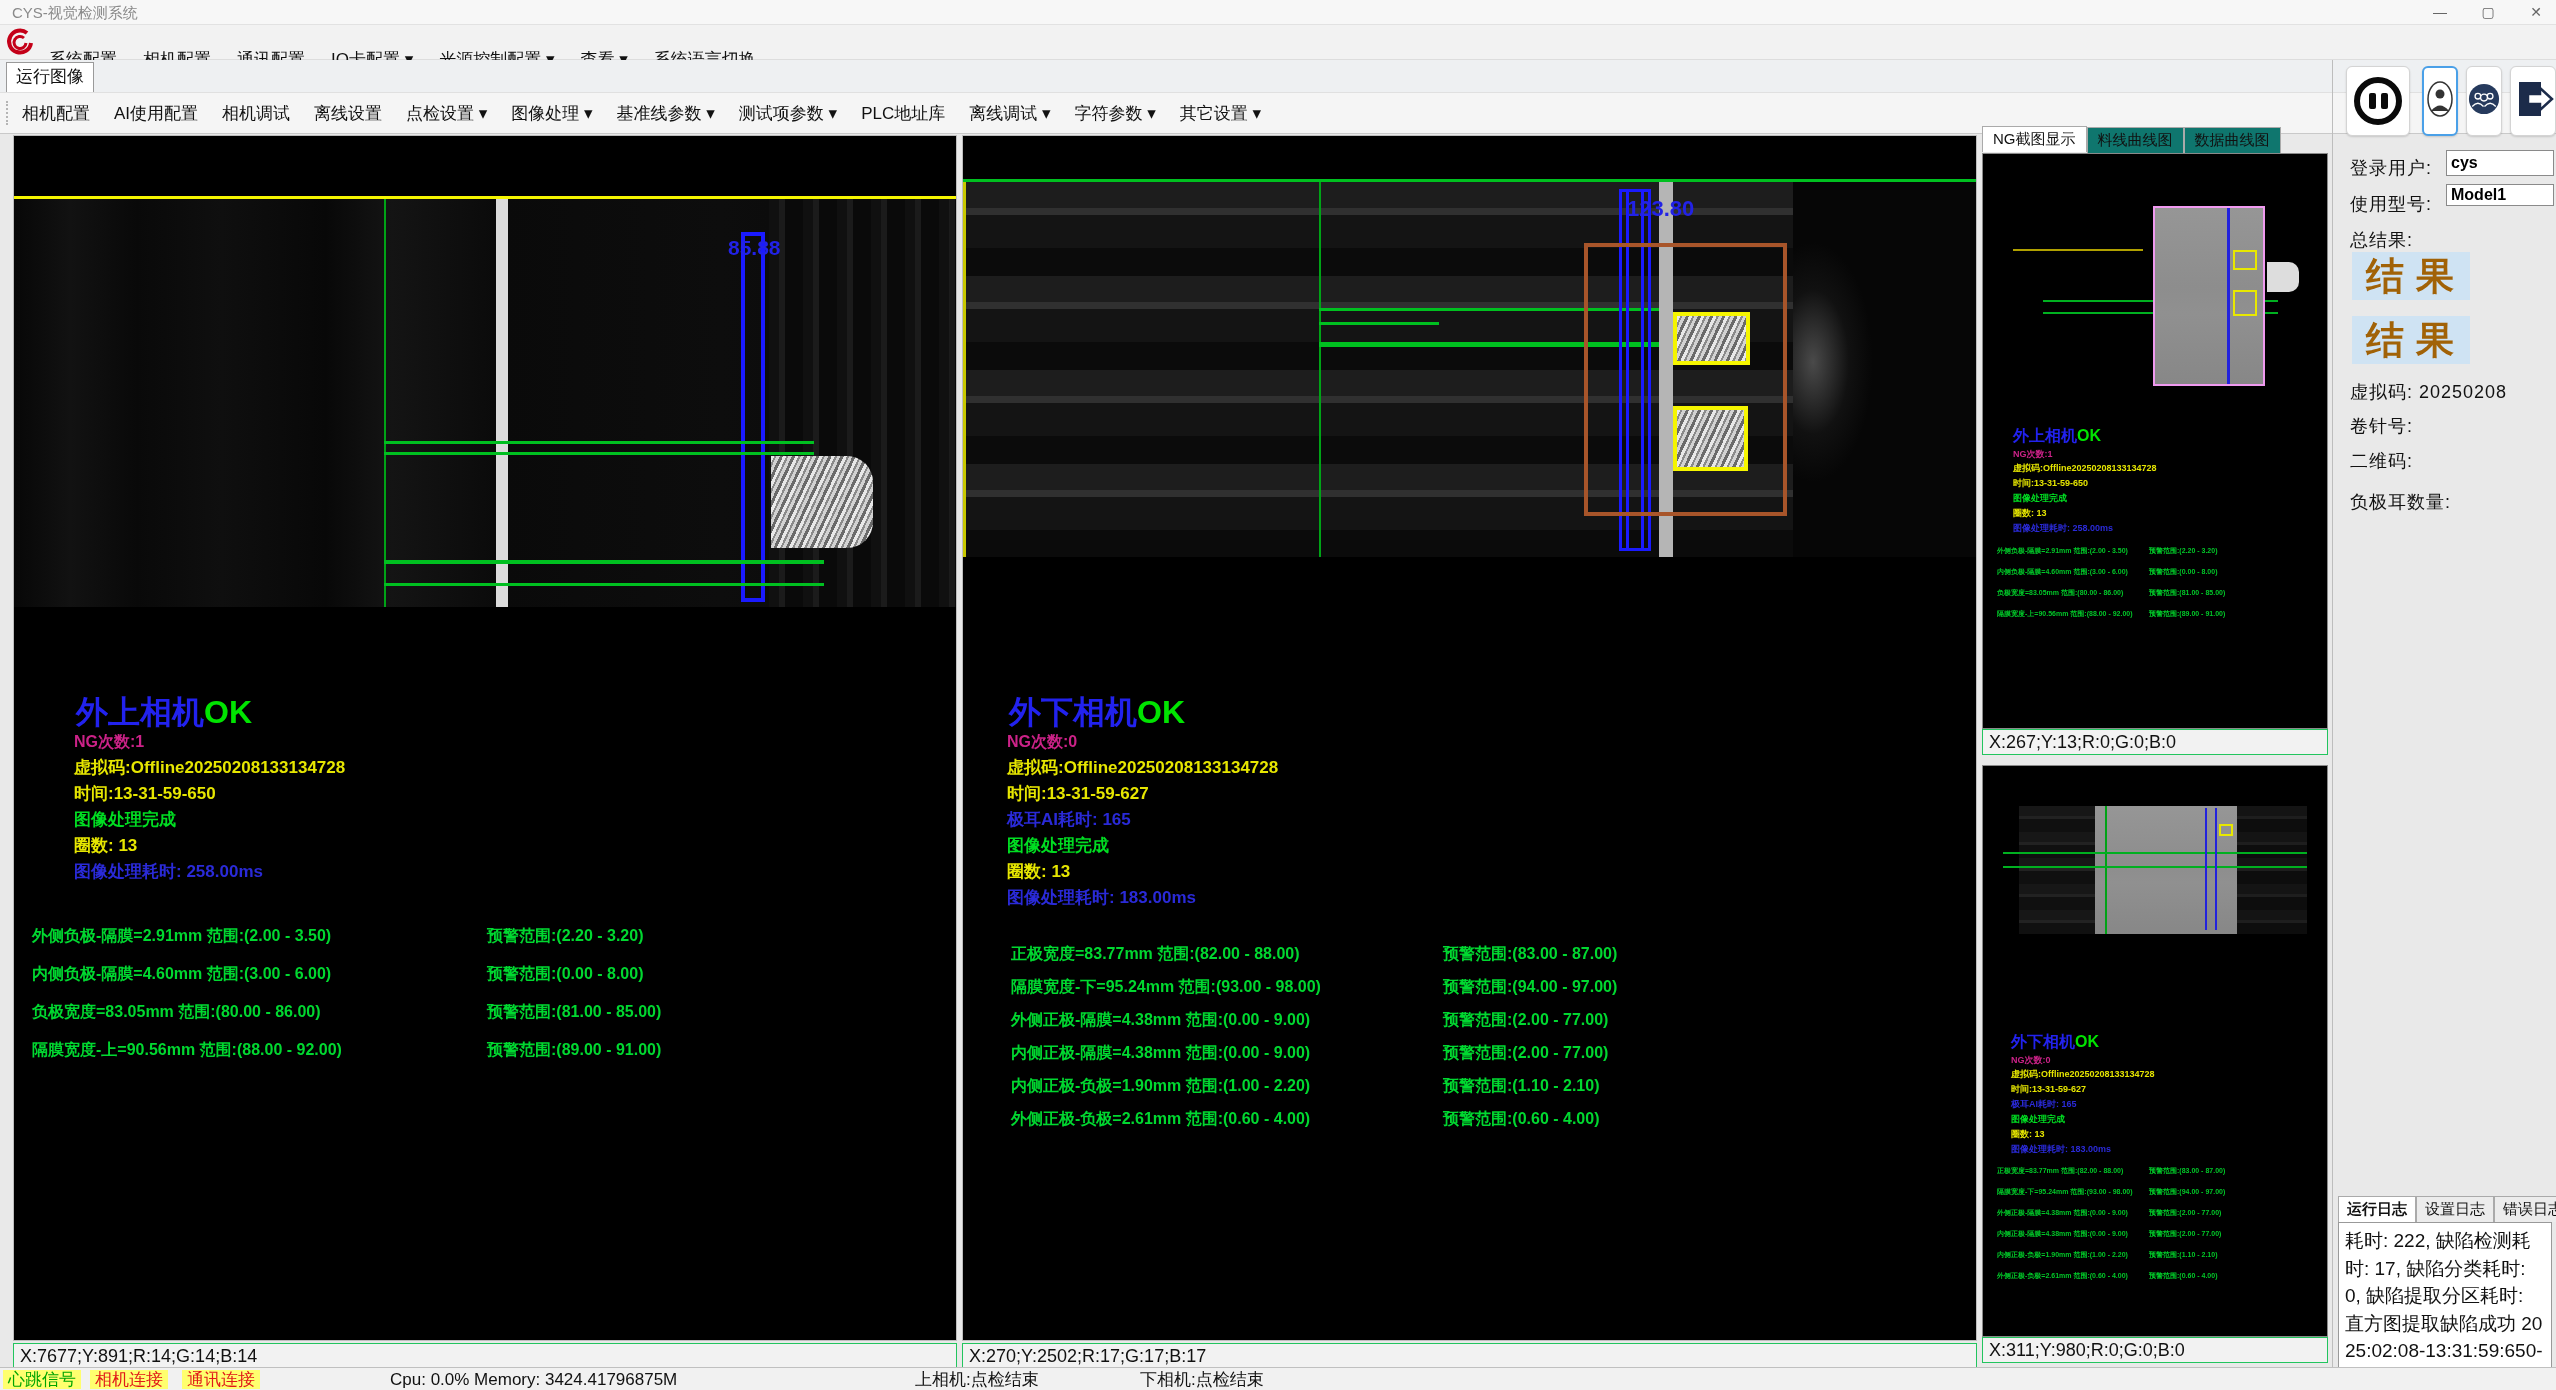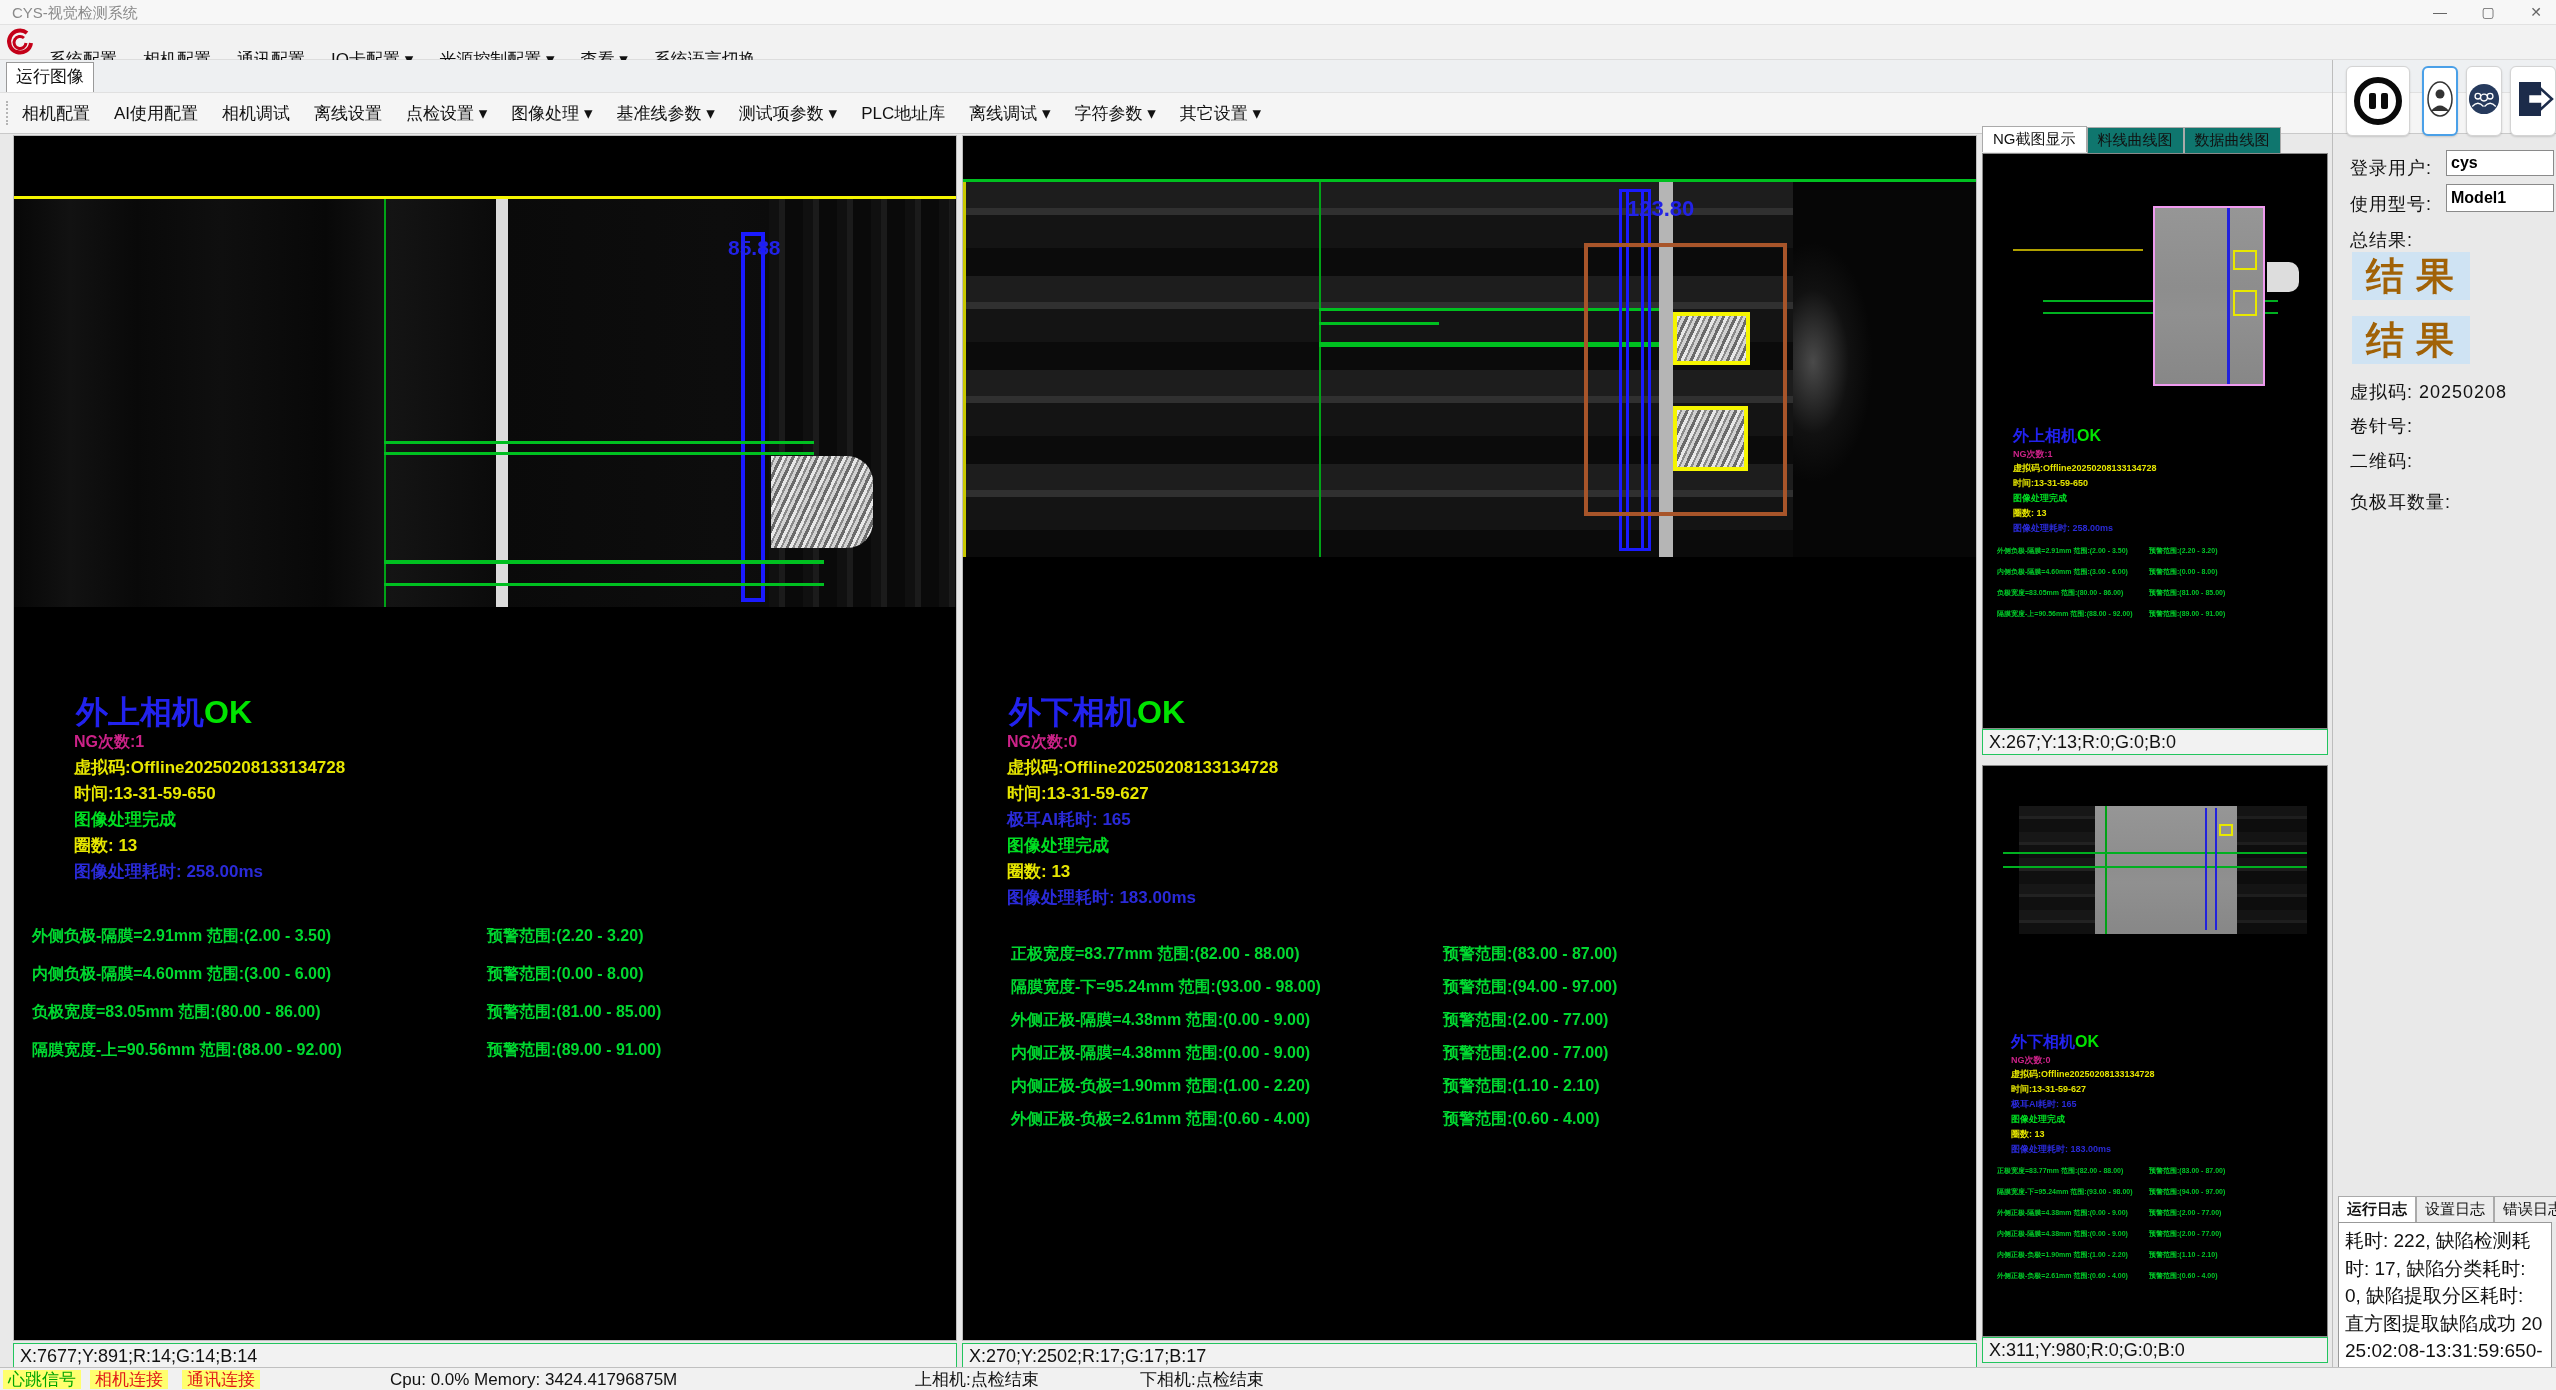--- a/index.html
+++ b/index.html
@@ -299,21 +299,21 @@
     <svg width="42" height="42" viewBox="0 0 42 42">
       <path d="M7 4 h22 v34 h-22 z" fill="#1c2b4a"></path>
       <path d="M16 16 h12 v-6 l12 11 -12 11 v-6 h-12 z" fill="#fff" stroke="#1c2b4a" stroke-width="2.5"></path>
     </svg>
   </span>
 </div>
 
 <span class="slabel" style="left:2350px;top:156px">登录用户:</span>
 <input class="sinput" style="left: 2446px; top: 150px; width: 108px; height: 26px;" value="cys">
 <span class="slabel" style="left:2350px;top:192px">使用型号:</span>
-<input class="sinput" style="left: 2446px; top: 184px; width: 108px; height: 28px;" value="Model1">
+<input class="sinput" style="left: 2446px; top: 184px; width: 108px; height: 22px;" value="Model1">
 <span class="slabel" style="left:2350px;top:228px">总结果:</span>
 <div class="badge-res" style="left:2352px;top:252px;width:118px;height:48px">结果</div>
 <div class="badge-res" style="left:2352px;top:316px;width:118px;height:48px">结果</div>
 <span class="slabel" style="left:2350px;top:380px">虚拟码: 20250208</span>
 <span class="slabel" style="left:2350px;top:414px">卷针号:</span>
 <span class="slabel" style="left:2350px;top:449px">二维码:</span>
 <span class="slabel" style="left:2350px;top:490px">负极耳数量:</span>
 
 <div class="abs" style="left:2338px;top:1196px;display:flex">
   <span class="logtab active">运行日志</span>

